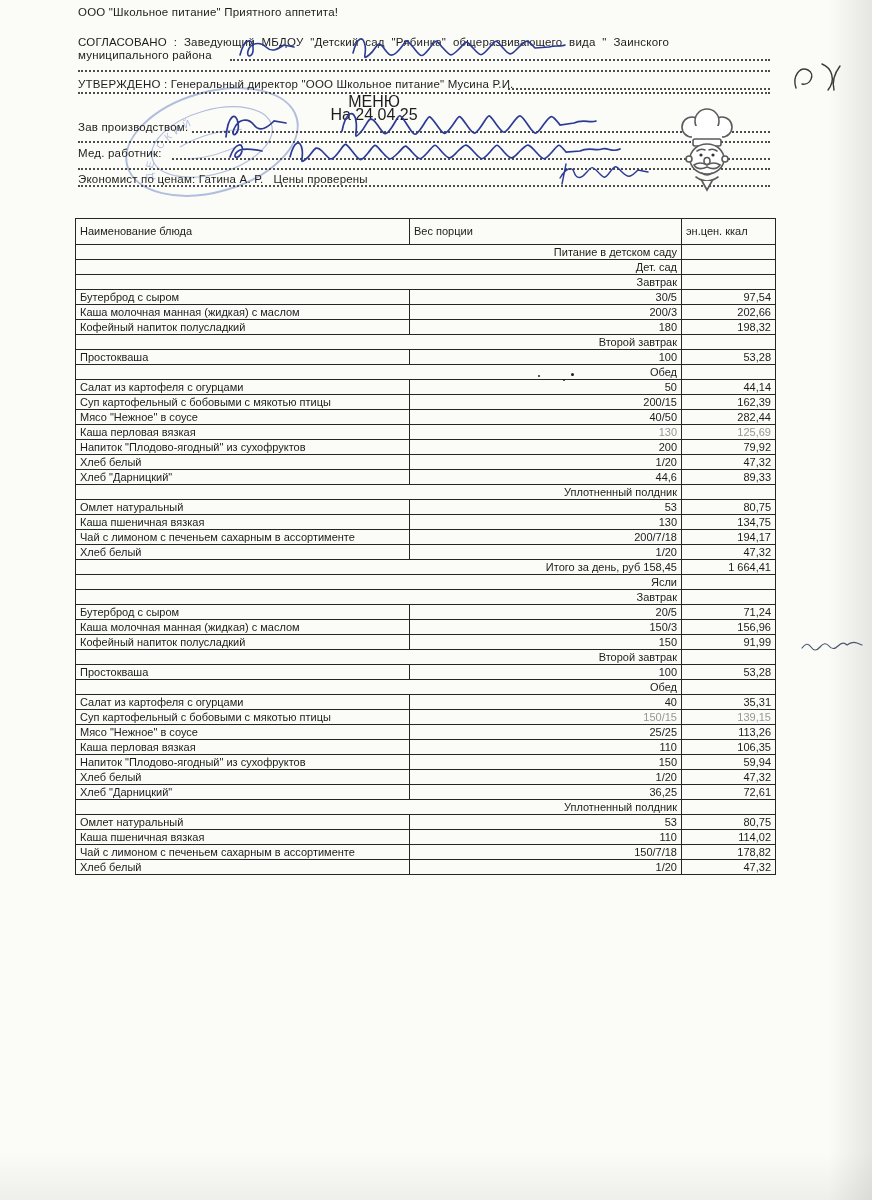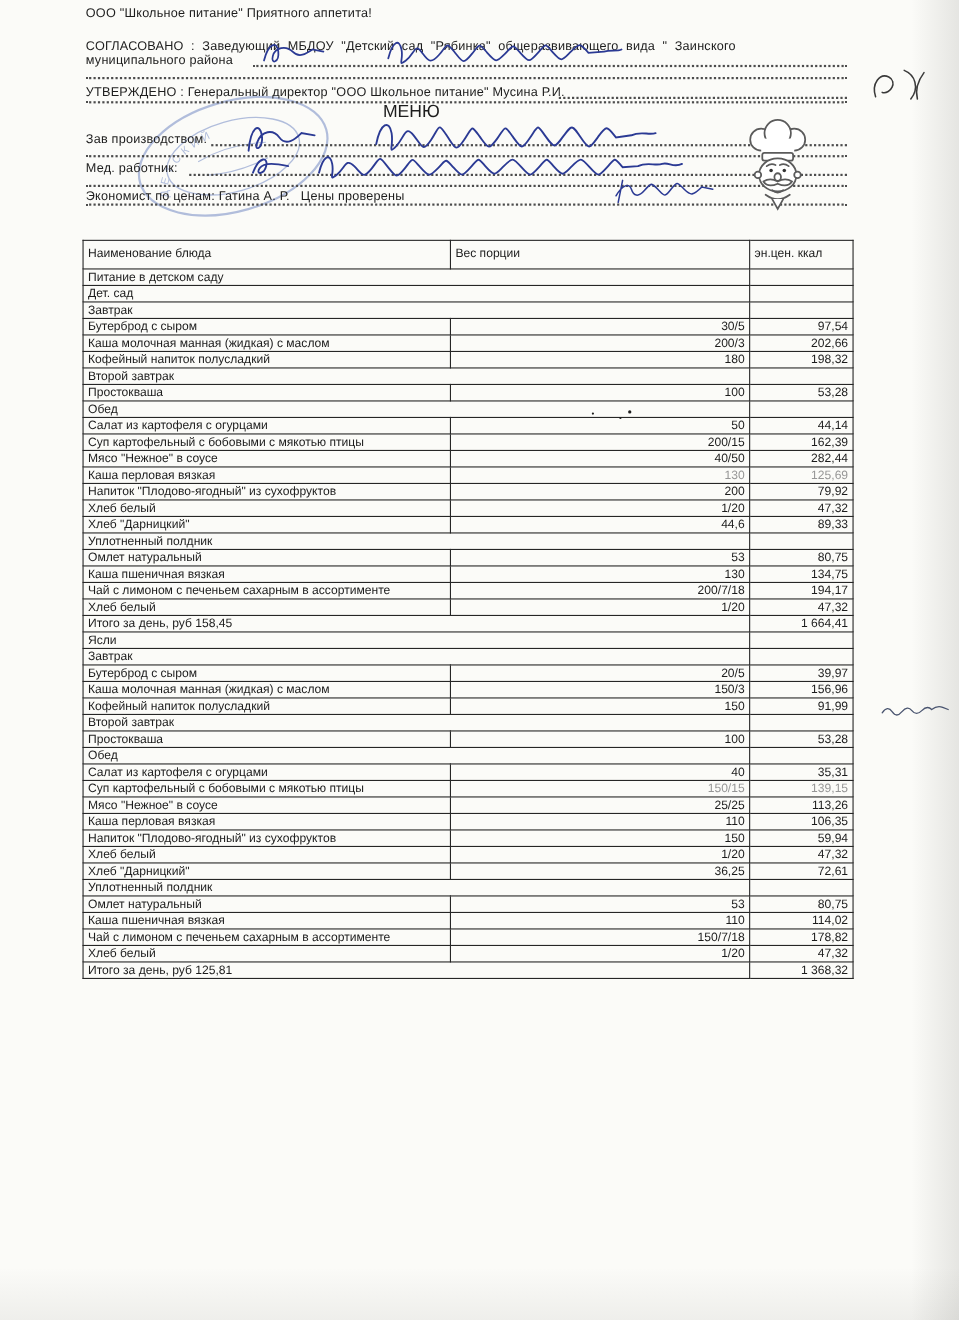--- a/index.html
+++ b/index.html
@@ -16,22 +16,22 @@
   .stamp{z-index:1}
   .chef{z-index:2}
   .speck{position:absolute;background:#1f1f1f;border-radius:50%;z-index:5}
   .menu{position:absolute;left:75px;top:218px;width:700px;border-collapse:collapse;
         table-layout:fixed;font-size:11px;z-index:2;color:#1c1c1c}
   .menu th,.menu td{border:1px solid #262626;padding:0 4px;height:15px;line-height:13px;
         font-weight:400;overflow:hidden;white-space:nowrap}
   .menu thead th{height:26px;text-align:left;vertical-align:middle}
   .name-cell{text-align:left}
   .port-cell,.kcal-cell{text-align:right}
-  .sec-cell{text-align:left}
-  .total-cell{}
+  .sec-cell{text-align:right}
+  .total-cell{text-align:right}
   .dim{color:#969696}
 </style>
 </head>
 <body>
 
 <div class="page">
 
   <svg class="stamp" style="left:116px;top:84px" width="192" height="116" viewBox="0 0 192 116">
     <g transform="rotate(-16 96 58)" opacity="0.45" fill="none" stroke="#5873ba">
       <ellipse cx="96" cy="58" rx="88" ry="50" stroke-width="2"></ellipse>
@@ -44,20 +44,21 @@
       </text>
       <path d="M64,54 q30,-8 64,0 M68,68 q28,6 58,0" stroke-width="1"></path>
     </g>
   </svg>
 
   <div class="t" style="left:78px;top:6px">ООО "Школьное питание" Приятного аппетита!</div>
   <div class="t" style="left:78px;top:36px">СОГЛАСОВАНО  :  Заведующий  МБДОУ  "Детский  сад  "Рябинка"  общеразвивающего  вида  "  Заинского</div>
   <div class="t" style="left:78px;top:49px">муниципального района</div>
   <div class="t" style="left:78px;top:78px">УТВЕРЖДЕНО : Генеральный директор "ООО Школьное питание" Мусина Р.И.</div>
   <div class="center-block" style="top:93px"><span>МЕНЮ</span></div>
+  <div class="center-block" style="top:106px"><span>На 24.04.25</span></div>
   <div class="t" style="left:78px;top:121px">Зав производством.</div>
   <div class="t" style="left:78px;top:147px">Мед. работник:</div>
   <div class="t" style="left:78px;top:173px">Экономист по ценам: Гатина А. Р.   Цены проверены</div>
 
   <div class="dot" style="left:230px;top:59px;width:540px"></div>
   <div class="dot" style="left:78px;top:70px;width:692px"></div>
   <div class="dot" style="left:508px;top:88px;width:262px"></div>
   <div class="dot" style="left:78px;top:92px;width:692px"></div>
   <div class="dot" style="left:192px;top:131px;width:578px"></div>
   <div class="dot" style="left:78px;top:141px;width:692px"></div>
@@ -238,21 +239,21 @@
           <td class="sec-cell" colspan="2">Ясли</td>
           <td class="kcal-cell"></td>
         </tr>
         <tr>
           <td class="sec-cell" colspan="2">Завтрак</td>
           <td class="kcal-cell"></td>
         </tr>
         <tr>
           <td class="name-cell">Бутерброд с сыром</td>
           <td class="port-cell">20/5</td>
-          <td class="kcal-cell">39,97</td>
+          <td class="kcal-cell">71,24</td>
         </tr>
         <tr>
           <td class="name-cell">Каша молочная манная (жидкая) с маслом</td>
           <td class="port-cell">150/3</td>
           <td class="kcal-cell">156,96</td>
         </tr>
         <tr>
           <td class="name-cell">Кофейный напиток полусладкий</td>
           <td class="port-cell">150</td>
           <td class="kcal-cell">91,99</td>
@@ -322,20 +323,16 @@
         <tr>
           <td class="name-cell">Чай с лимоном с печеньем сахарным в ассортименте</td>
           <td class="port-cell">150/7/18</td>
           <td class="kcal-cell">178,82</td>
         </tr>
         <tr>
           <td class="name-cell">Хлеб белый</td>
           <td class="port-cell">1/20</td>
           <td class="kcal-cell">47,32</td>
         </tr>
-        <tr>
-          <td class="total-cell" colspan="2">Итого за день, руб 125,81</td>
-          <td class="kcal-cell">1 368,32</td>
-        </tr>
       </tbody>
   </table>
 
 </div>
 
 </body></html>

